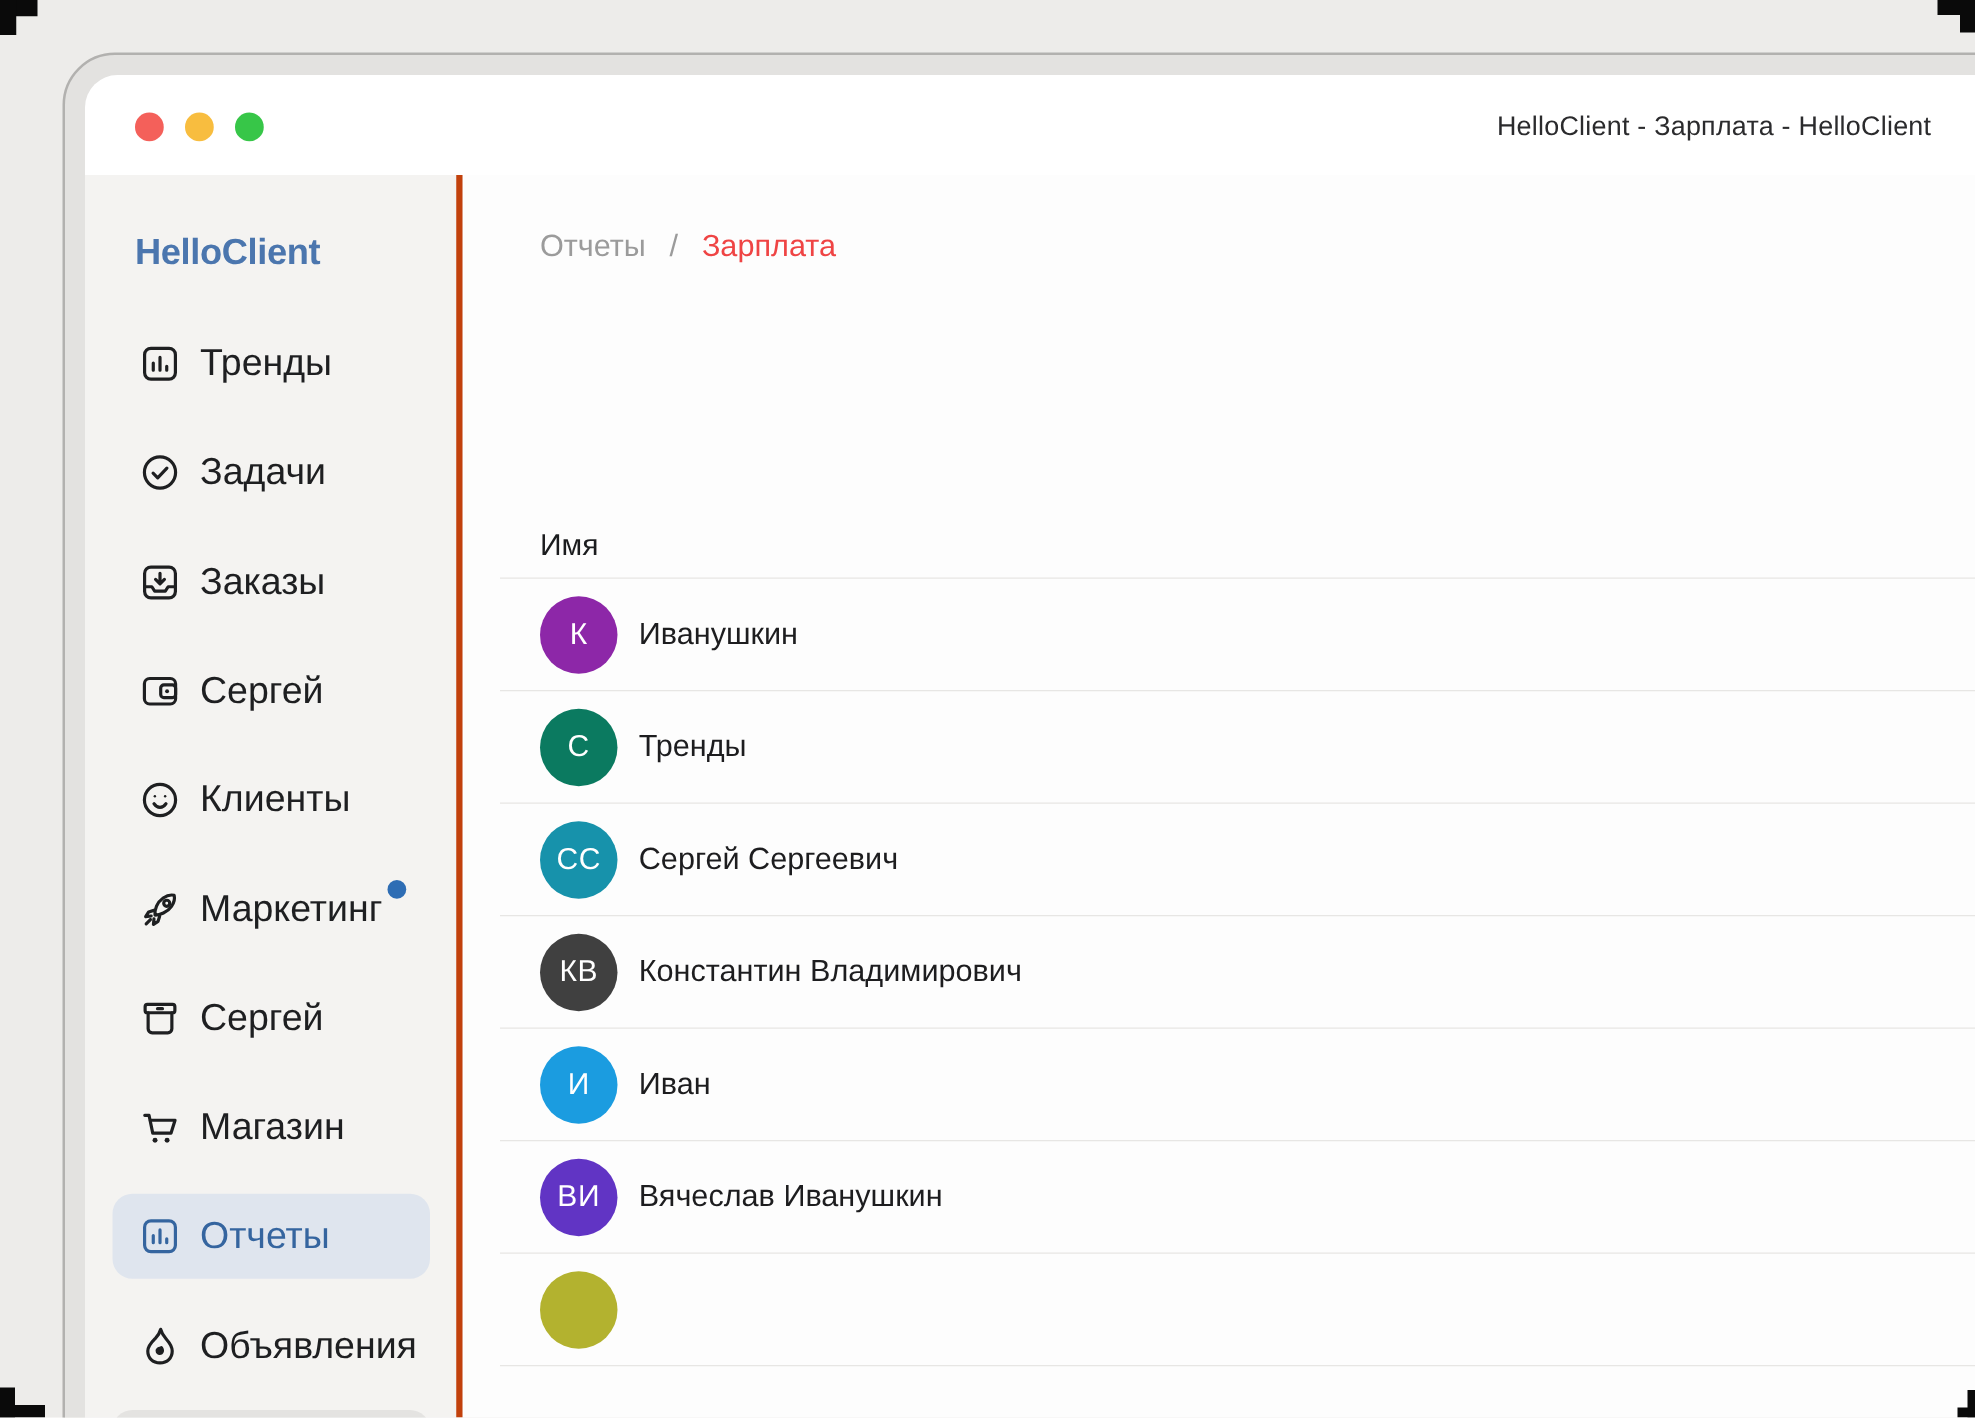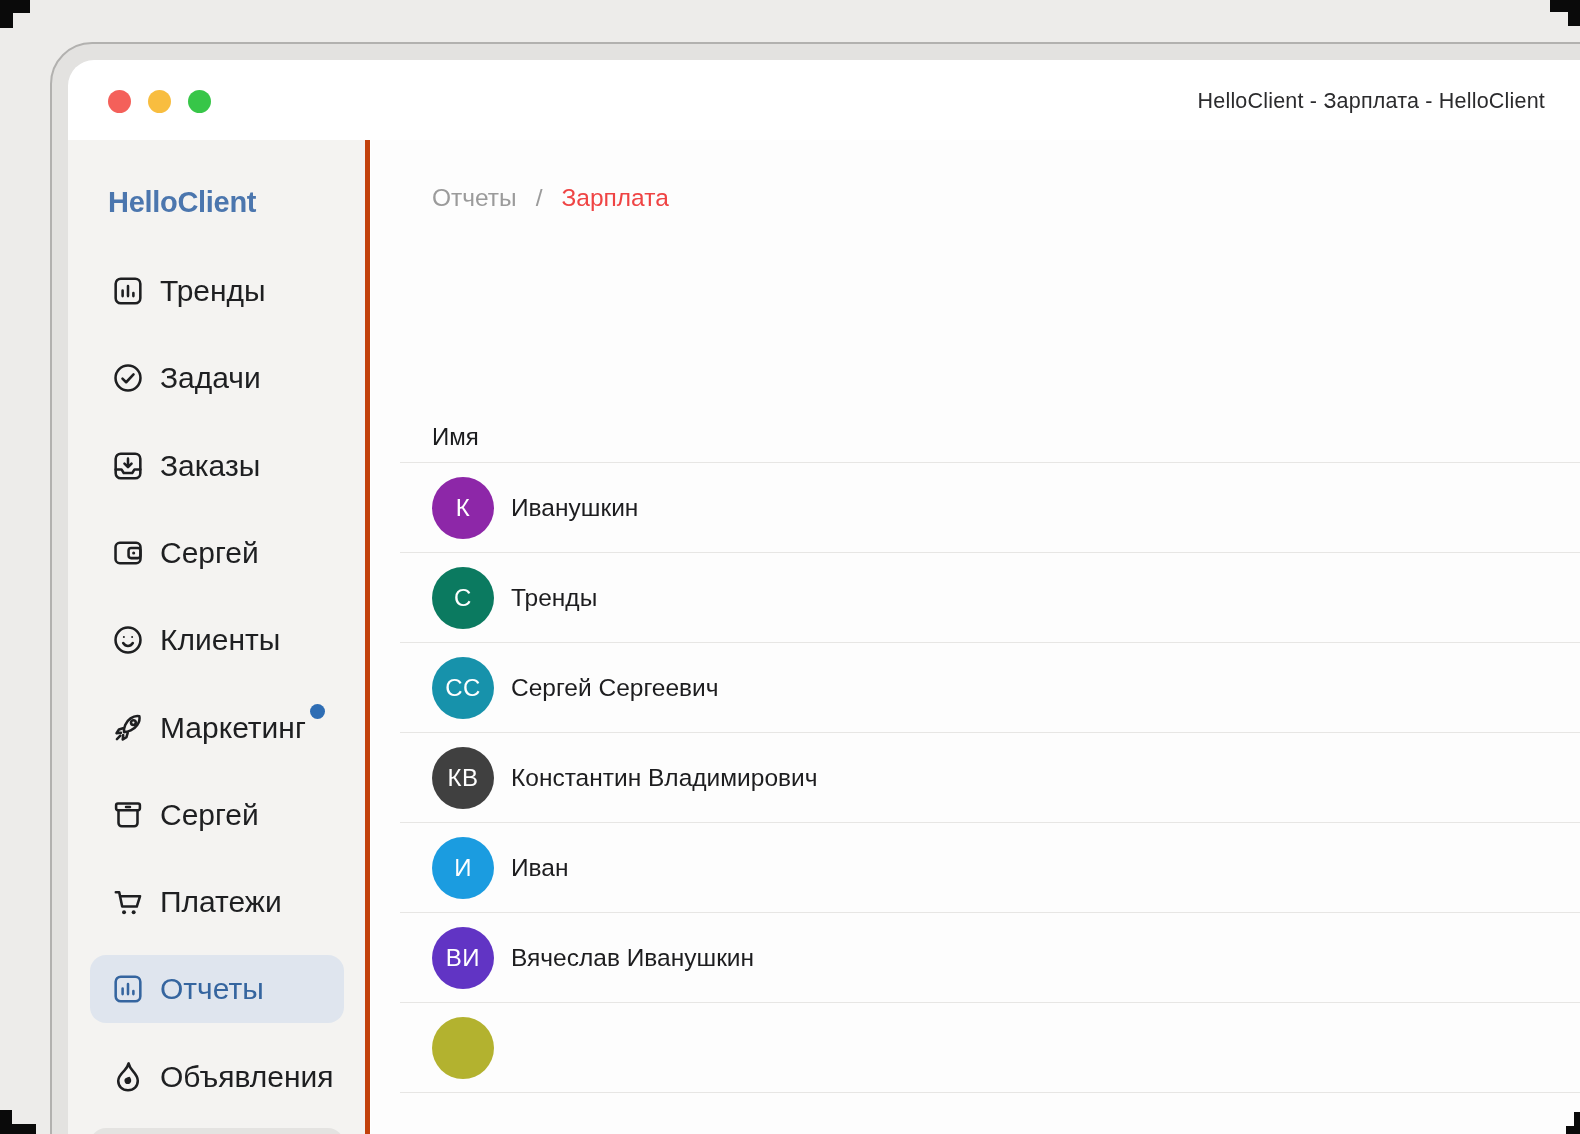--- a/index.html
+++ b/index.html
@@ -180,21 +180,21 @@
         <span class="nav-label">Сергей</span>
       </div>
       <div class="nav-item" style="top: 728.1px;">
         <span class="nav-icon">
           <svg width="34" height="34" viewBox="0 0 24 24" fill="none" stroke="currentColor" stroke-width="1.8" stroke-linecap="round" stroke-linejoin="round">
             <path d="M3.4 5.1h2.4l2.1 10.1h10.3l2.3-7.3H6.3"></path>
             <circle cx="9.2" cy="19.2" r="1.4" fill="currentColor" stroke="none"></circle>
             <circle cx="16" cy="19.2" r="1.4" fill="currentColor" stroke="none"></circle>
           </svg>
         </span>
-        <span class="nav-label">Платежи</span>
+        <span class="nav-label">Магазин</span>
       </div>
       <div class="nav-item selected" style="top: 815.4px;">
         <span class="nav-icon">
           <svg width="34" height="34" viewBox="0 0 24 24" fill="none" stroke="currentColor" stroke-width="1.8" stroke-linecap="round" stroke-linejoin="round">
             <rect x="3.3" y="3.3" width="17.4" height="17.4" rx="3.6"></rect>
             <path d="M8.2 15.6v-4M12 15.6V8.4M15.8 15.6v-2.2"></path>
           </svg>
         </span>
         <span class="nav-label">Отчеты</span>
       </div>

